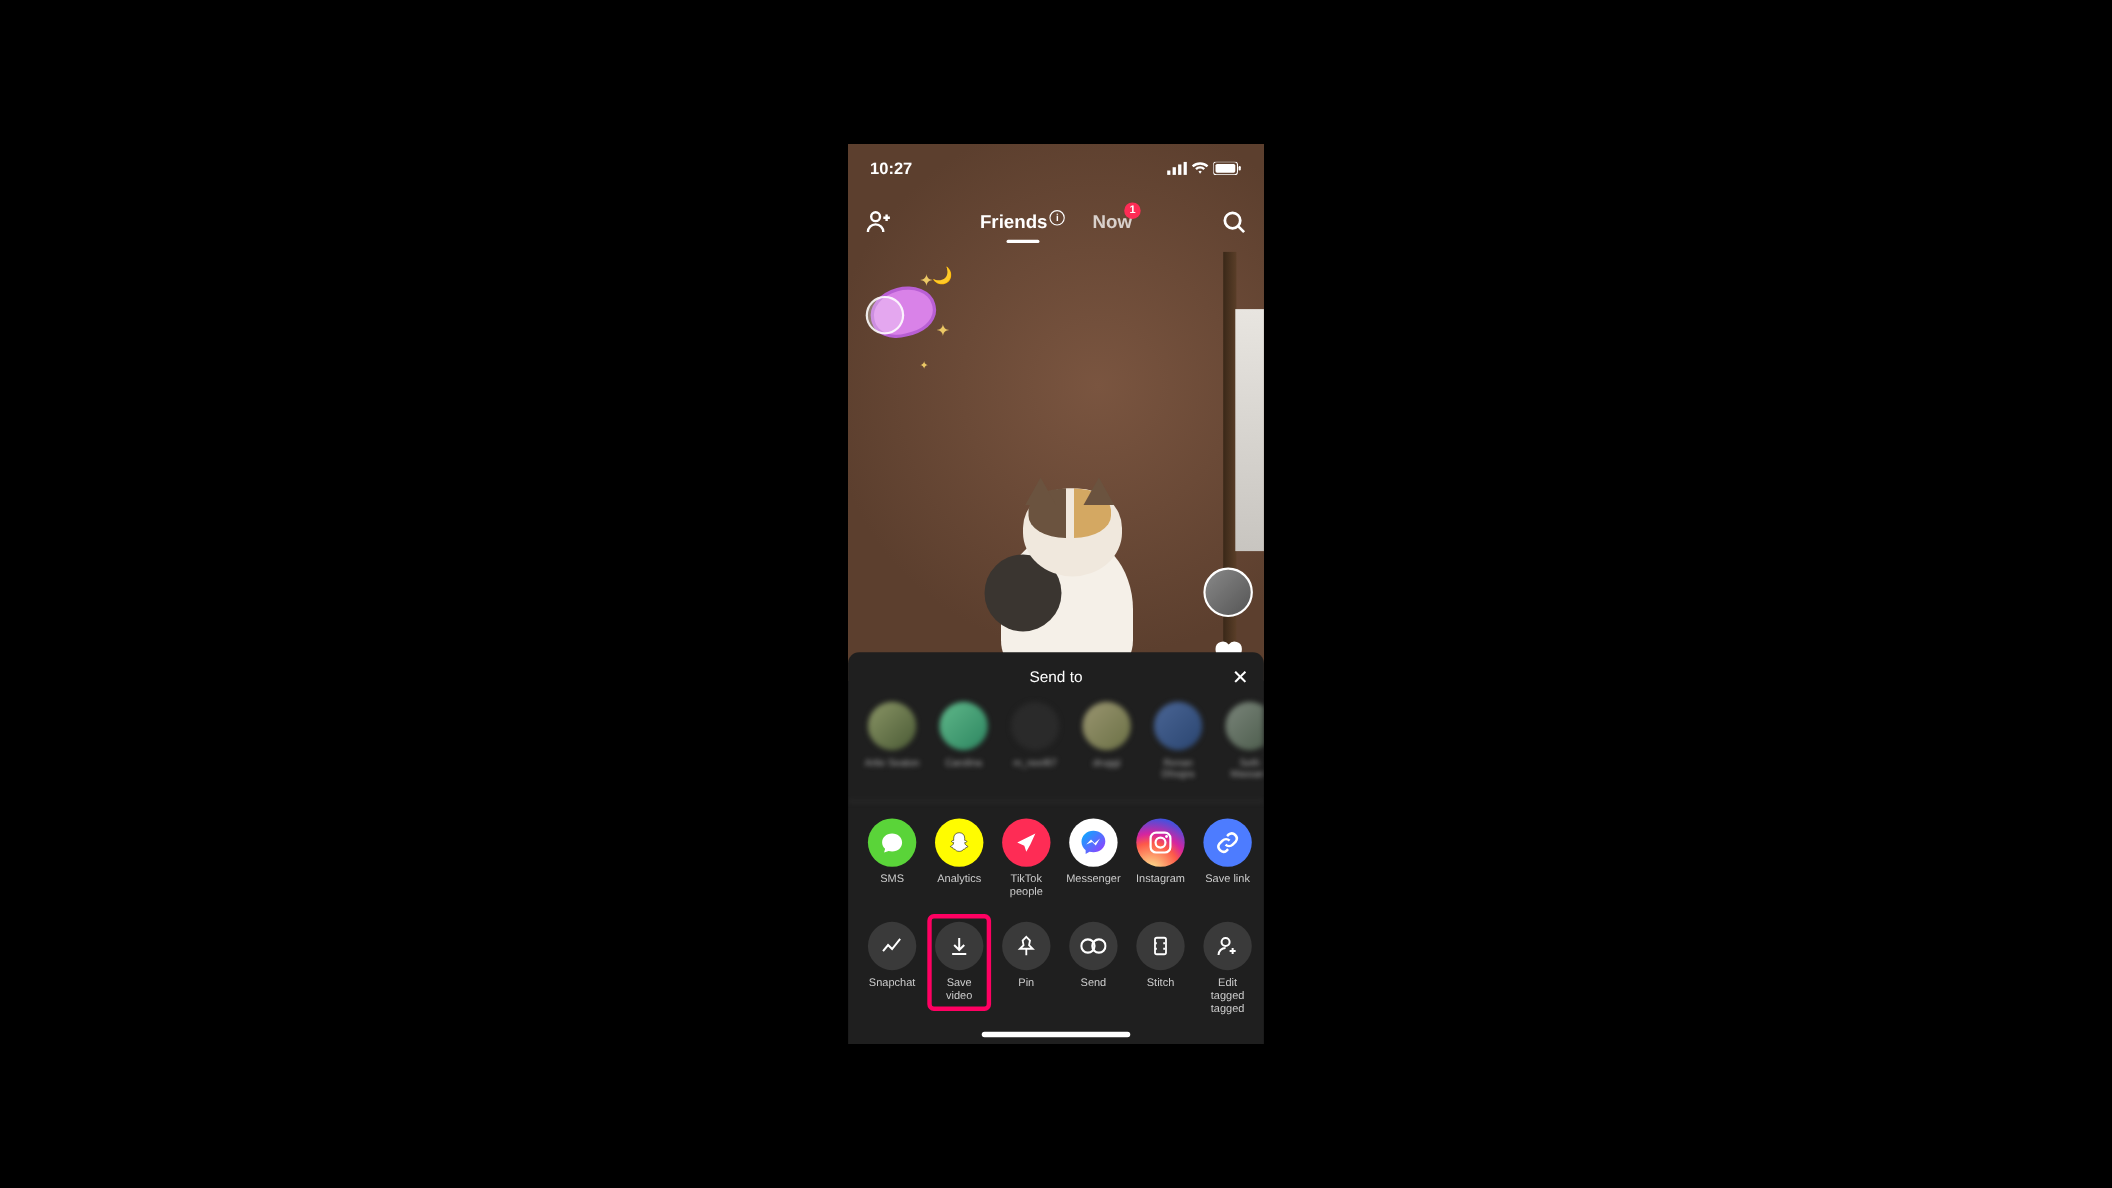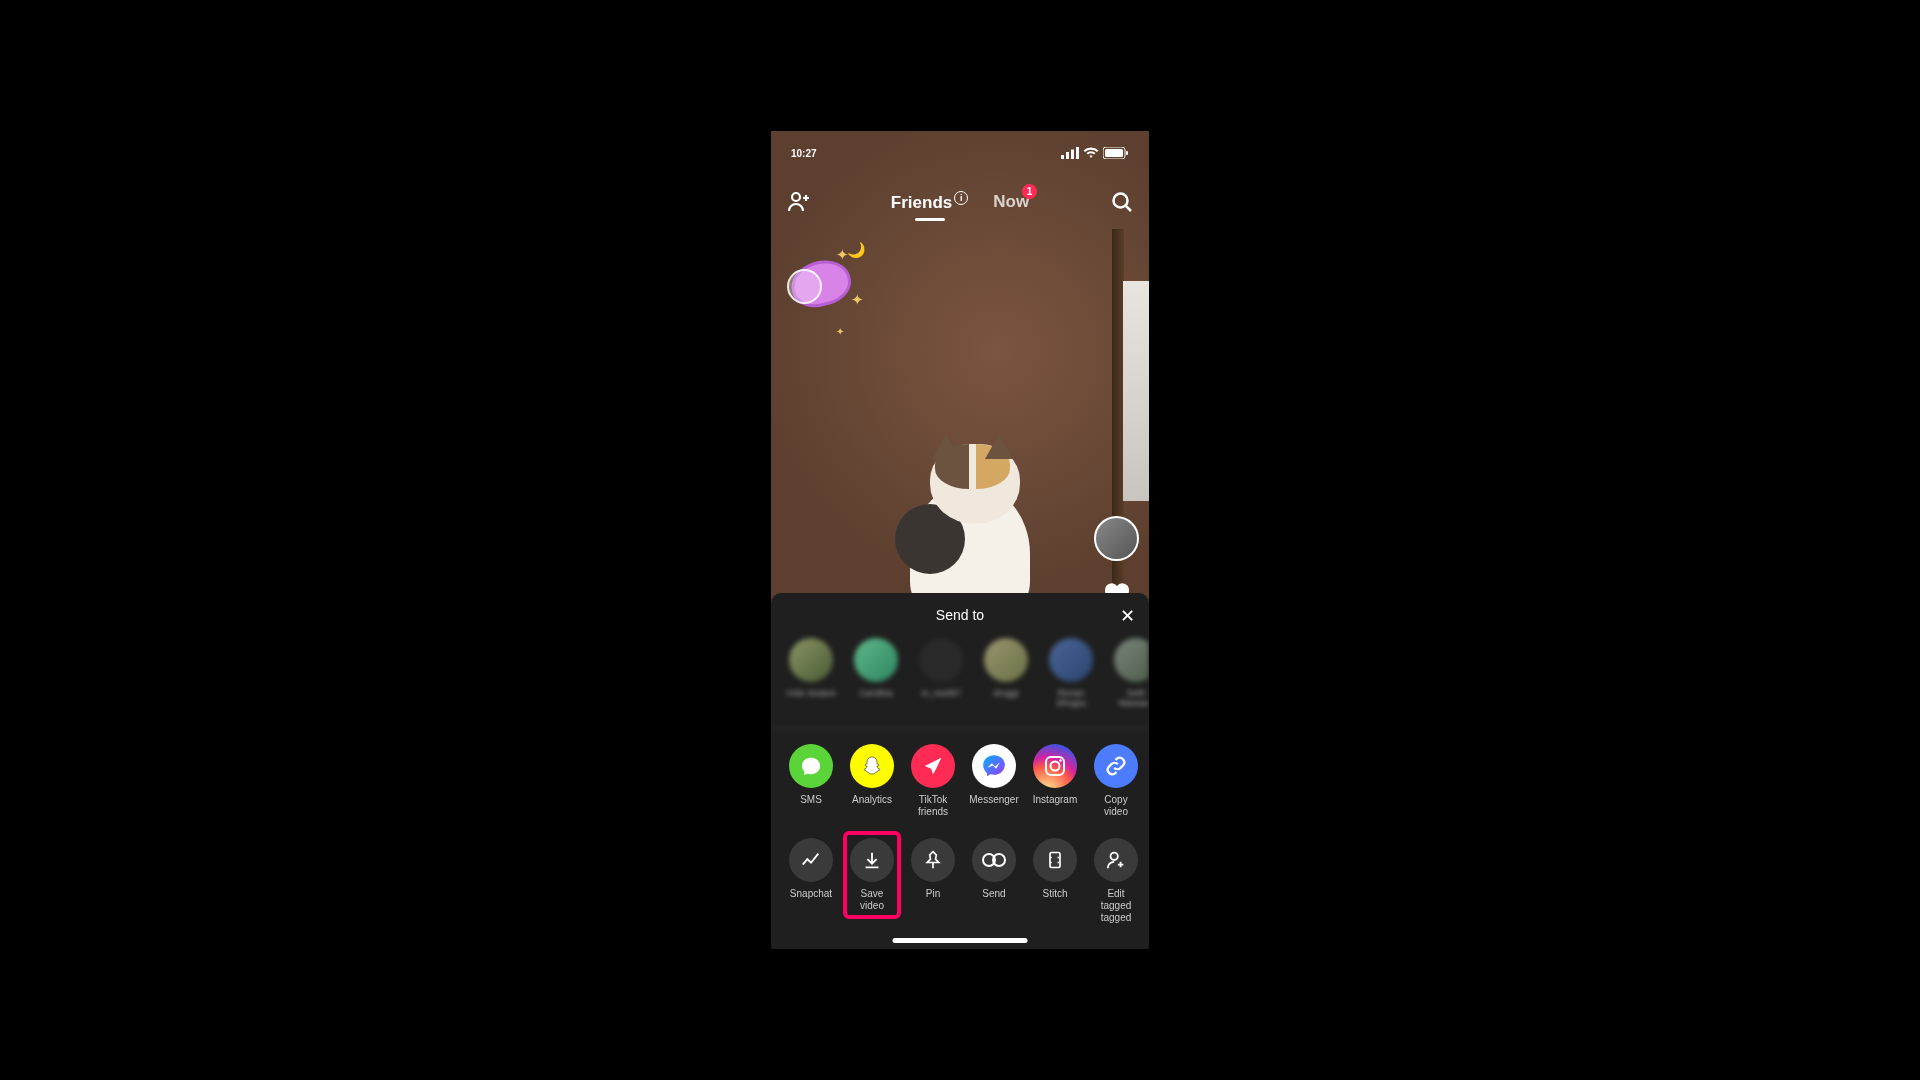--- a/index.html
+++ b/index.html
@@ -1,20 +1,20 @@
 <!DOCTYPE html>
 <html><head>
 <meta charset="utf-8">
 <style>
 * { margin: 0; padding: 0; box-sizing: border-box; font-family: -apple-system, BlinkMacSystemFont, sans-serif; }
 body { background: #000; width: 1920px; height: 1080px; display: flex; justify-content: center; align-items: center; }
 .phone { width: 378px; height: 818px; background: #000; position: relative; overflow: hidden; }
 
 .status-bar { height: 44px; display: flex; justify-content: space-between; align-items: center; padding: 0 20px; color: #fff; position: relative; z-index: 10; }
-.status-time { font-weight: 600; font-size: 10px; }
+.status-time { font-weight: 600; font-size: 15px; }
 .status-icons { display: flex; gap: 4px; align-items: center; }
 
 .nav-bar { height: 54px; display: flex; justify-content: space-between; align-items: center; padding: 0 15px; position: relative; z-index: 10; }
 .nav-side { width: 50px; display: flex; align-items: center; }
 .nav-center { display: flex; gap: 25px; align-items: center; }
 .nav-tab { color: rgba(255,255,255,0.75); font-size: 17px; font-weight: 600; position: relative; }
 .nav-tab.active { color: #fff; }
 .nav-tab.active::after { content: ''; position: absolute; bottom: -8px; left: 50%; transform: translateX(-50%); width: 30px; height: 3px; background: #fff; border-radius: 2px; }
 .info-badge { width: 14px; height: 14px; border: 1.5px solid #fff; border-radius: 50%; display: inline-flex; align-items: center; justify-content: center; font-size: 9px; margin-left: 2px; vertical-align: super; }
 .now-badge { position: absolute; top: -8px; right: -8px; background: #fe2c55; color: #fff; font-size: 10px; width: 15px; height: 15px; border-radius: 50%; display: flex; align-items: center; justify-content: center; font-weight: 600; }
@@ -200,21 +200,21 @@
             </svg>
           </div>
           <div class="opt-label">Analytics</div>
         </div>
         <div class="opt">
           <div class="opt-circle" style="background:#fe2c55">
             <svg width="22" height="22" viewBox="0 0 24 24">
               <path d="M21 3L3 12l7 3 2 6 4-7 5-11z" fill="#fff"></path>
             </svg>
           </div>
-          <div class="opt-label">TikTok friends</div>
+          <div class="opt-label">TikTok people</div>
         </div>
         <div class="opt">
           <div class="opt-circle" style="background:#fff">
             <svg width="26" height="26" viewBox="0 0 24 24">
               <defs>
                 <linearGradient id="mg" x1="0" y1="0" x2="1" y2="1">
                   <stop offset="0" stop-color="#00b2ff"></stop>
                   <stop offset="1" stop-color="#a033ff"></stop>
                 </linearGradient>
               </defs>
@@ -234,21 +234,21 @@
           </div>
           <div class="opt-label">Instagram</div>
         </div>
         <div class="opt">
           <div class="opt-circle" style="background:#4d7cff">
             <svg width="22" height="22" viewBox="0 0 24 24" fill="none" stroke="#fff" stroke-width="2.5">
               <path d="M10 14a5 5 0 007 0l3-3a5 5 0 00-7-7l-1.5 1.5"></path>
               <path d="M14 10a5 5 0 00-7 0l-3 3a5 5 0 007 7l1.5-1.5"></path>
             </svg>
           </div>
-          <div class="opt-label">Copy video</div>
+          <div class="opt-label">Save link</div>
         </div>
       </div>
     <div class="options-row" id="actions-row">
         <div class="opt">
           <div class="opt-circle" style="background:#3a3a3a">
             <svg width="22" height="22" viewBox="0 0 24 24" fill="none" stroke="#fff" stroke-width="2">
               <path d="M3 17l5-6 4 4 8-10"></path>
             </svg>
           </div>
           <div class="opt-label">Snapchat</div>

